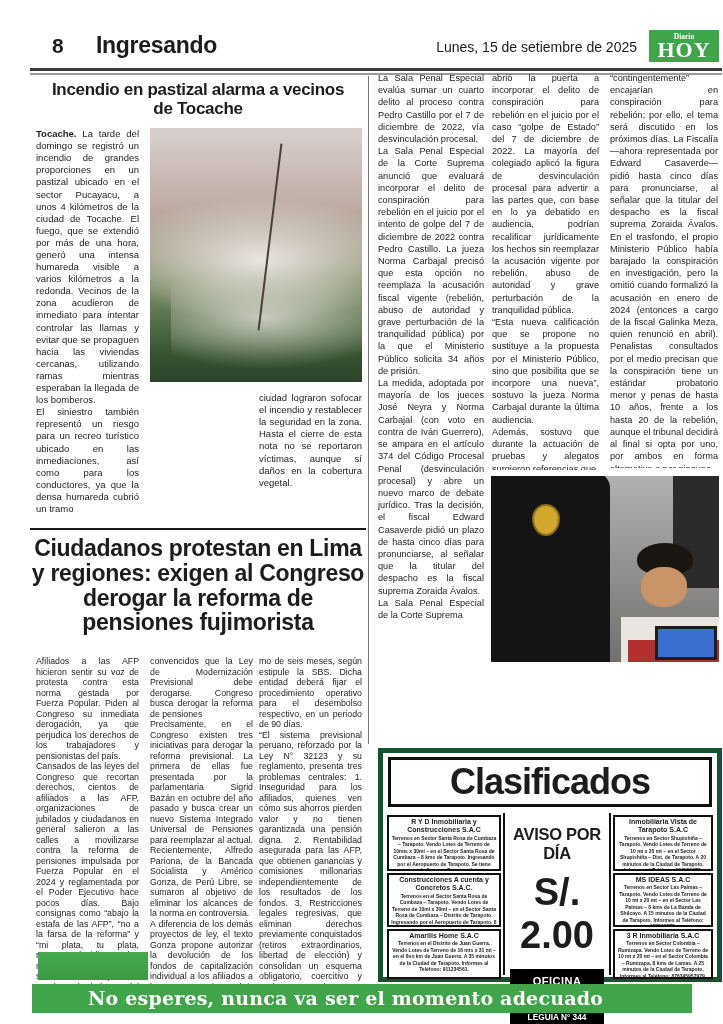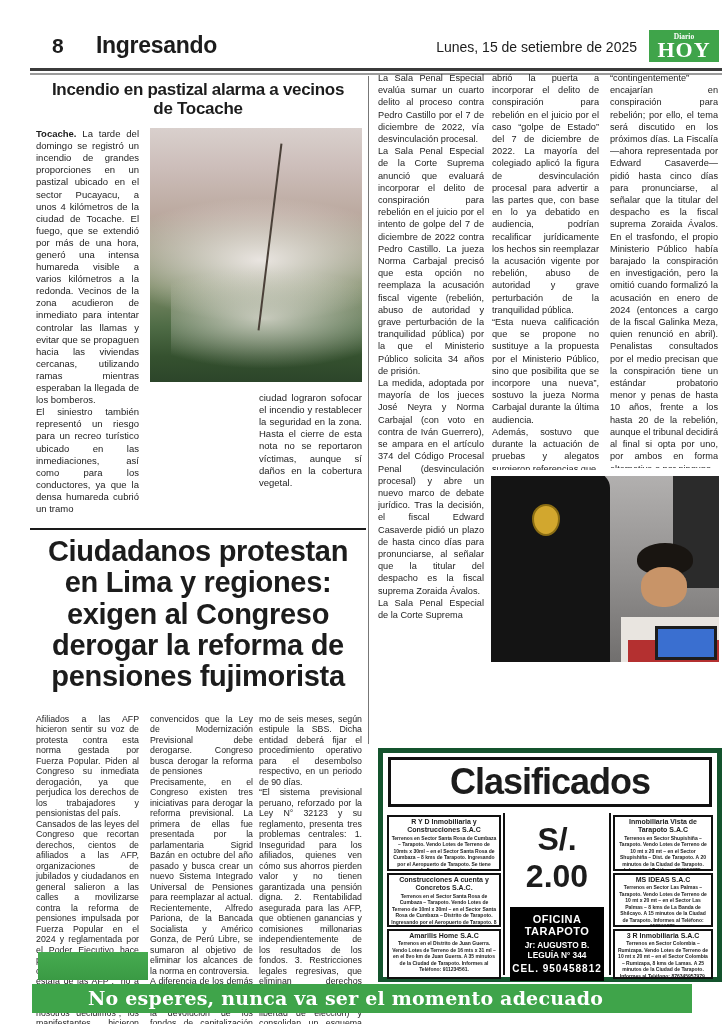--- a/index.html
+++ b/index.html
@@ -36,21 +36,21 @@
   .smoke{position:absolute;left:-18%;top:28%;width:140%;height:48%;
     background:radial-gradient(ellipse at 50% 50%,rgba(238,233,230,.95),rgba(238,233,230,0) 72%);}
   .smoke2{position:absolute;left:10%;top:55%;width:110%;height:40%;
     background:radial-gradient(ellipse at 40% 50%,rgba(225,222,214,.8),rgba(225,222,214,0) 70%);}
   .stick{position:absolute;left:56%;top:6%;width:2px;height:74%;background:#4a4038;transform:rotate(7deg);}
 
   .mid-rule{position:absolute;left:30px;top:528px;width:336px;height:2px;background:#1a1a1a;}
 
   
   .pens-sec{position:absolute;left:30px;top:536px;width:336px;}
-  .pens-sec .headline{font-size:29px;line-height:1.08;text-align:center;}
+  .pens-sec .headline{font-size:23px;line-height:1.08;text-align:center;}
   .pens-body{position:relative;height:350px;margin-top:19px;}
   .pens-body .col{font-size:8.8px;line-height:10.5px;}
   .p-c1{left:6px;top:2px;width:103px;height:344px;}
   .p-c2{left:120px;top:2px;width:103px;height:352px;}
   .p-c3{left:229px;top:2px;width:103px;height:352px;}
   .pens-photo{position:absolute;left:38px;top:952px;width:110px;height:28px;
     background:linear-gradient(180deg,#46ab50,#3a9a44);}
 
   .v-divider{position:absolute;left:368px;top:76px;width:1px;height:668px;background:#777;}
 
@@ -80,21 +80,21 @@
   .clas-title{font-size:36px;font-weight:bold;letter-spacing:-1px;line-height:44px;}
   .clas-cols{position:absolute;left:2px;right:2px;top:60px;bottom:2px;display:flex;}
   .clas-left{width:118px;border-right:2px solid #101010;}
   .clas-center{flex:1;border-right:2px solid #101010;text-align:center;position:relative;}
   .clas-right{width:104px;}
   .ad{border:2px solid #101010;margin:2px;padding:1px 2px;text-align:center;overflow:hidden;box-sizing:border-box;}
   .ad-title{font-weight:bold;font-size:7px;line-height:1.2;}
   .ad-body{font-weight:bold;font-size:5px;line-height:1.3;color:#222;}
   .h58{height:56px;}.h56{height:54px;}.h44{height:50px;}
   .aviso{margin-top:12px;font-size:16.5px;font-weight:bold;letter-spacing:-0.3px;}
-  .price{margin-top:8px;font-size:32px;font-weight:bold;}
+  .price{margin-top:8px;font-size:38px;font-weight:bold;}
   .office-box{background:#000;color:#fff;margin:12px 5px 0;padding:6px 2px 7px;}
   .office-l1{font-size:11px;font-weight:bold;letter-spacing:0.5px;}
   .office-l2{font-size:8.3px;font-weight:bold;margin-top:3px;}
   .office-l3{font-size:10px;font-weight:bold;margin-top:3px;letter-spacing:1px;}
 
   
   .footer{position:absolute;left:32px;top:984px;width:660px;height:29px;background:var(--green);}
   .slogan{font-family:"DejaVu Serif",serif;font-weight:bold;font-size:19px;color:#fff;
           line-height:29px;padding-left:56px;letter-spacing:0.2px;}
 
@@ -184,20 +184,21 @@
         <div class="ad h56">
           <div class="ad-title">Construcciones A cuenta y Concretos S.A.C.</div>
           <div class="ad-body">Terrenos en el Sector Santa Rosa de Cumbaza – Tarapoto. Vendo Lotes de Terreno de 10ml x 30ml – en el Sector Santa Rosa de Cumbaza – Distrito de Tarapoto. Ingresando por el Aeropuerto de Tarapoto. 8 kms de recargada. Buena Calidad. Informes al Teléfono: 940845975.</div>
         </div>
         <div class="ad h44">
           <div class="ad-title">Amarilis Home S.A.C</div>
           <div class="ad-body">Terrenos en el Distrito de Juan Guerra. Vendo Lotes de Terreno de 16 mts x 31 ml – en el 8vo km de Juan Guerra. A 35 minutos de la Ciudad de Tarapoto. Informes al Teléfono: 911234561.</div>
         </div>
       </div>
       <div class="clas-center">
+        <div class="aviso">AVISO POR DÍA</div>
         <div class="price">S/. 2.00</div>
         <div class="office-box">
           <div class="office-l1">OFICINA TARAPOTO</div>
           <div class="office-l2">Jr: AUGUSTO B. LEGUÍA N° 344</div>
           <div class="office-l3">CEL.  950458812</div>
         </div>
 
       </div>
       <div class="clas-right">
         <div class="ad h58">

